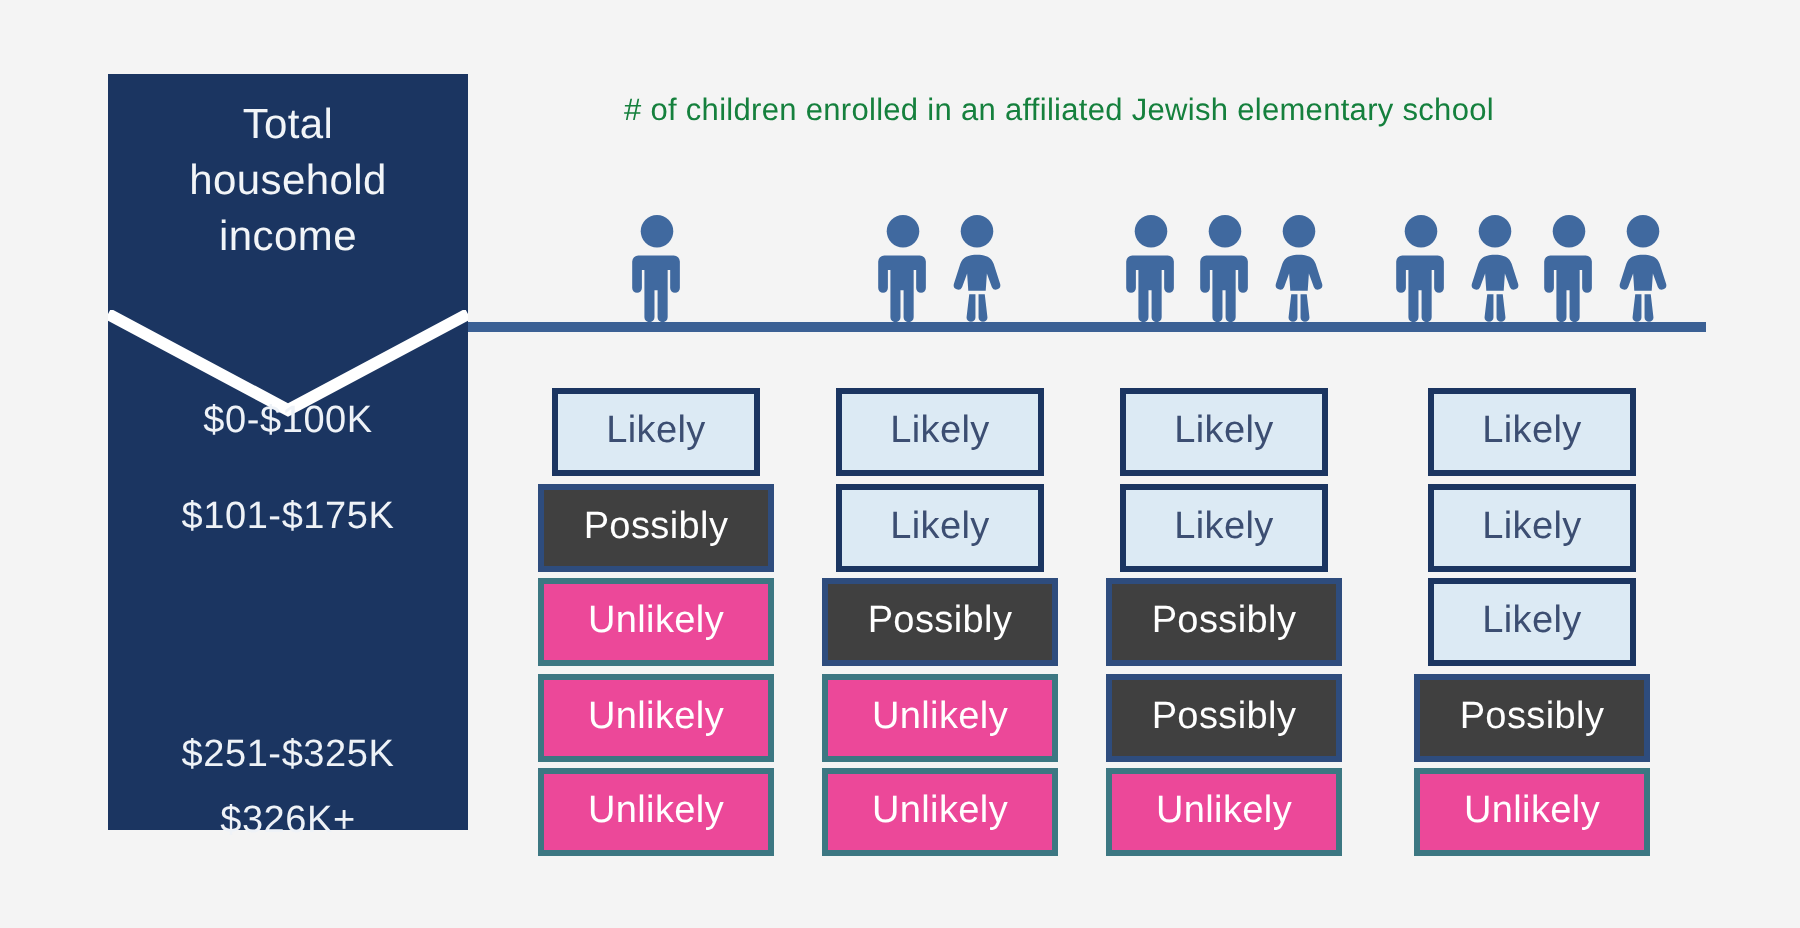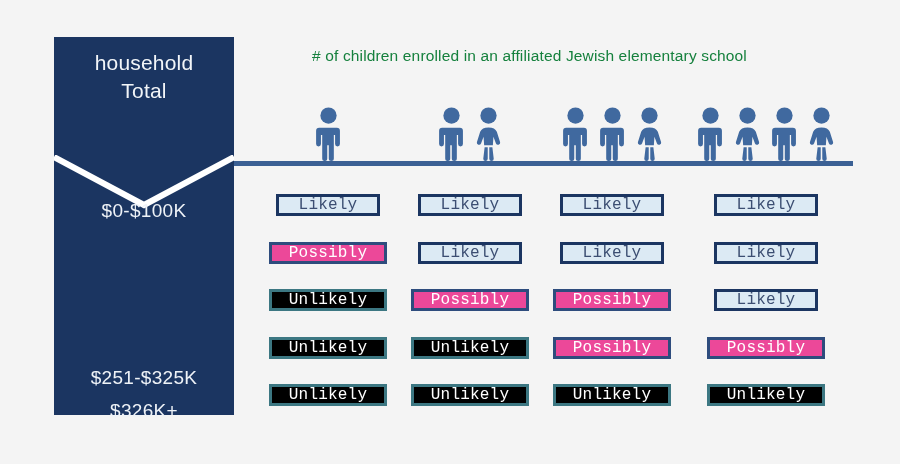--- a/index.html
+++ b/index.html
@@ -87,60 +87,61 @@
     display: flex;
     align-items: flex-end;
     justify-content: center;
     gap: 6px;
   }
   .person-figure { display: block; }
 
   
   .badge {
     position: absolute;
-    height: 22px;
+    height: 44px;
     box-sizing: border-box;
     display: flex;
     align-items: center;
     justify-content: center;
-    font-size: 16px;
+    font-size: 19px;
     letter-spacing: .2px;
     white-space: nowrap;
-    font-family: Liberation Mono, monospace;
   }
   .badge.likely {
     background: #dceaf4;
     border: 3px solid #1b3561;
     color: #3c4e72;
   }
   .badge.possibly {
-    background: #ec4899;
+    background: #404040;
     border: 3px solid #2e4c7d;
     color: #ffffff;
   }
   .badge.unlikely {
-    background: #000000;
+    background: #ec4899;
     border: 3px solid #3c7782;
     color: #ffffff;
   }
 </style>
 </head>
 <body>
 
 <div id="stage">
 
   <div id="income-panel">
     <div id="income-panel-title">
+      <div>Total</div>
       <div>household</div>
-      <div>Total</div>
+      <div>income</div>
     </div>
     <svg id="chevron-mark" viewBox="0 0 180 54">
       <polyline points="0,2 90,50 180,2" fill="none" stroke="#ffffff" stroke-width="6"></polyline>
     </svg>
   <div class="income-row-label" style="top: 163px;">$0-$100K</div>
+      <div class="income-row-label" style="top: 211px;">$101-$175K</div>
       <div class="income-row-label" style="top: 306px; margin-top: 24px;">$251-$325K</div>
       <div class="income-row-label" style="top: 363px;">$326K+</div>
     </div>
 
   <div id="matrix-title"># of children enrolled in an affiliated Jewish elementary school</div>
 
   <div id="axis-line"></div>
 
 <div class="pictogram-group" style="left: 312.5px; width: 31px;">
       <svg viewBox="0 0 32 56" width="31" height="56" class="person-figure">

